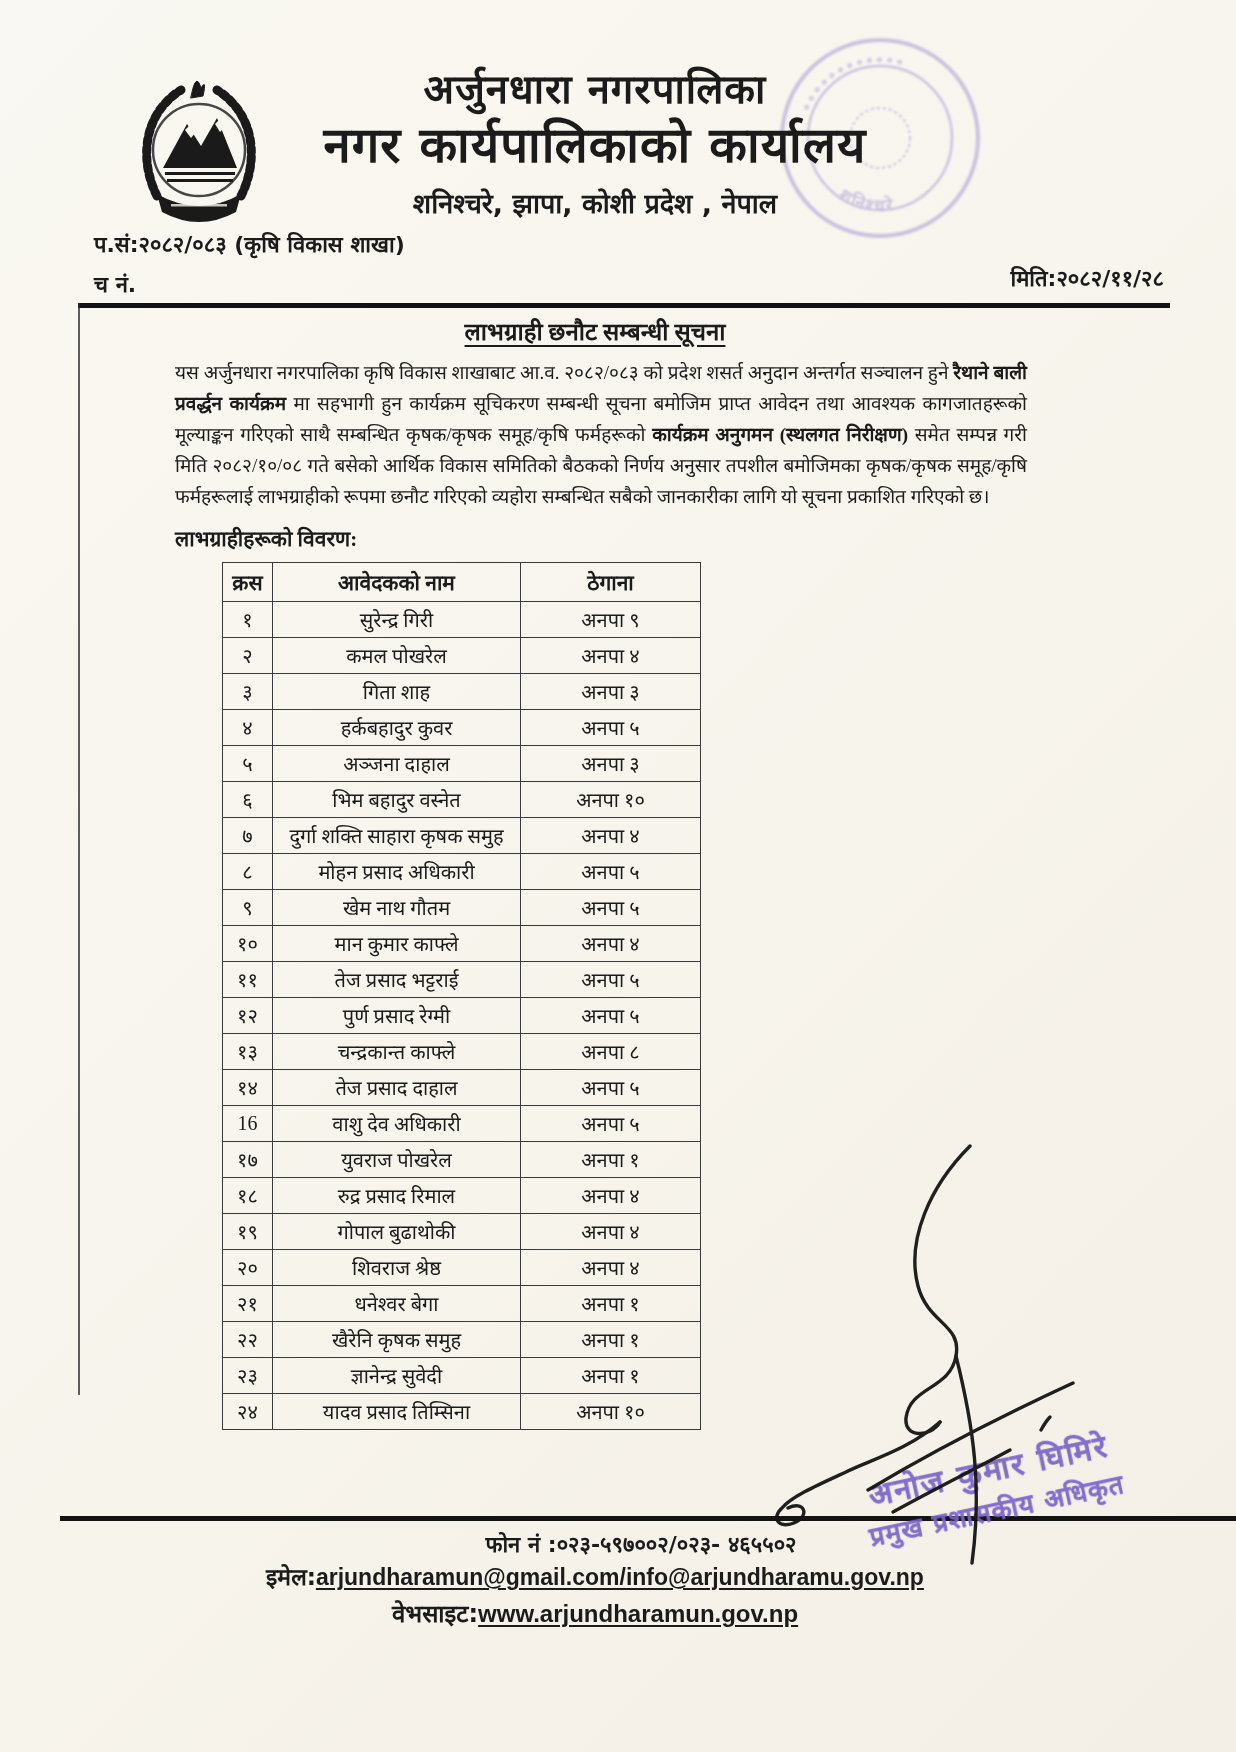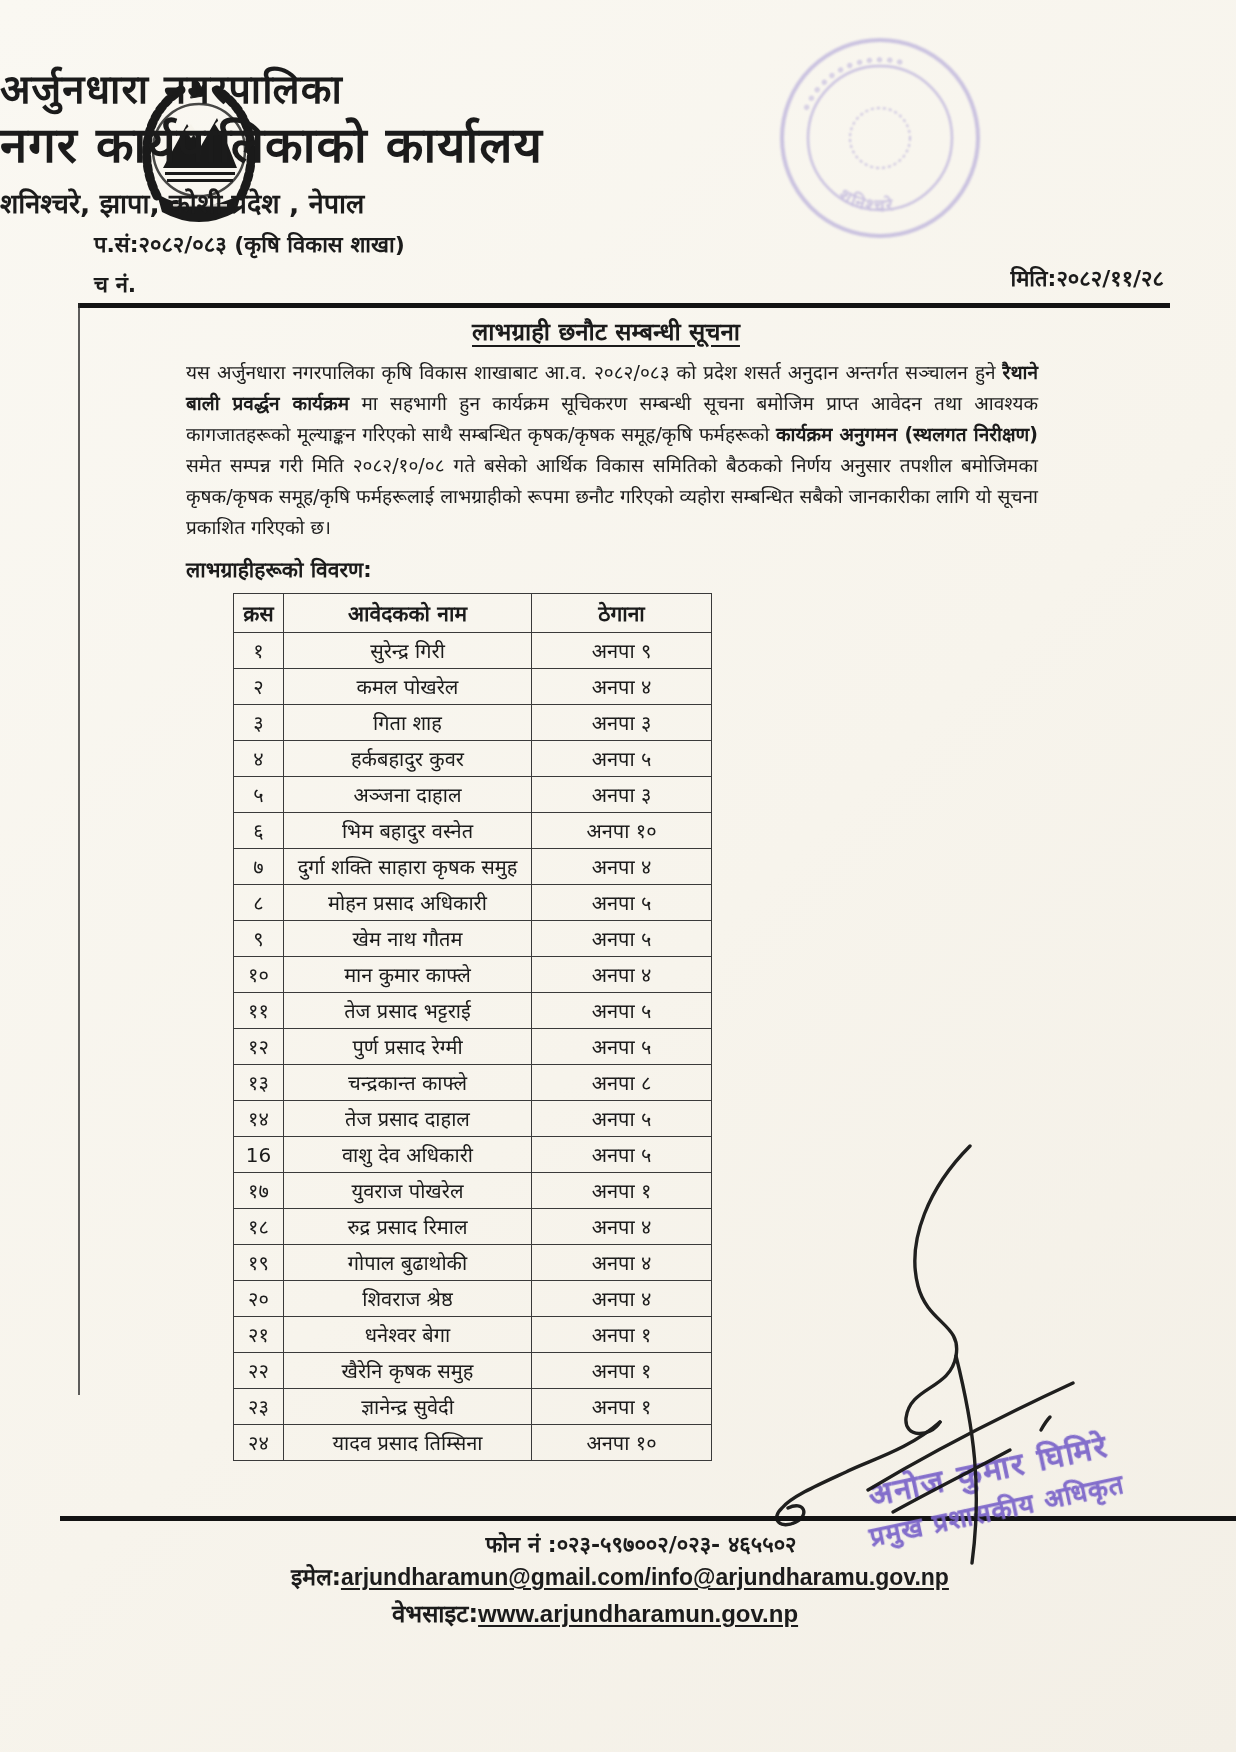--- a/index.html
+++ b/index.html
@@ -1,32 +1,32 @@
 <!DOCTYPE html>
 <html><head>
 <meta charset="utf-8">
 <style>
   html,body{margin:0;padding:0;background:#d9d6cf;}
   .page{position:relative;width:1236px;height:1752px;margin:0 auto;overflow:hidden;
         background:linear-gradient(135deg,#faf8f2 0%,#f7f4ec 55%,#f3efe6 100%);
         font-family:"DejaVu Sans","Liberation Sans",sans-serif;color:#1b1b1b;}
   
-  .hline{position:absolute;left:0;width:1190px;font-weight:bold;}
+  .hline{position:absolute;left:0;width:1190px;text-align:center;font-weight:bold;}
   .hdr-muni{top:60px;font-size:40px;letter-spacing:1px;}
   .hdr-office{top:110px;font-size:49px;letter-spacing:1px;}
   .hdr-addr{top:184px;font-size:27px;}
   .logo{position:absolute;left:133px;top:68px;width:132px;height:168px;}
   .hstamp{position:absolute;left:772px;top:30px;width:216px;height:216px;opacity:.42;filter:blur(1.1px);}
   .ref{position:absolute;left:94px;top:228px;font-size:22px;font-weight:bold;}
   .chno{position:absolute;left:94px;top:268px;font-size:22px;font-weight:bold;}
   .mdate{position:absolute;right:72px;top:262px;font-size:22px;font-weight:bold;}
   .rule-top{position:absolute;left:78px;top:303px;width:1092px;height:5px;background:#131313;}
   .vline{position:absolute;left:78px;top:303px;width:2px;height:1092px;background:#2a2a2a;opacity:.75;}
   
-  .content{position:absolute;left:11px;top:314px;width:1190px;}
+  .content{position:absolute;left:0;top:314px;width:1190px;font-family:Liberation Serif, serif;}
   .title-row{text-align:center;}
   .title-row span{font-size:24px;font-weight:bold;text-decoration:underline;text-underline-offset:5px;}
   .body-p{margin:10px 0 0 175px;width:852px;font-size:19px;line-height:31px;text-align:justify;}
   .body-p b{font-weight:bold;}
   .blabel{margin:12px 0 10px 175px;font-size:21px;font-weight:bold;}
   table.benef{margin:10px 0 8px 222px;border-collapse:collapse;table-layout:fixed;width:478px;}
   table.benef th,table.benef td{border:1.7px solid #3a3a3a;text-align:center;padding:0;overflow:hidden;white-space:nowrap;}
   table.benef th{height:38px;font-size:21px;font-weight:bold;}
   table.benef td{height:35px;font-size:20px;font-weight:500;}
   .c1{width:50px;}.c2{width:248px;}.c3{width:180px;}
@@ -34,21 +34,21 @@
   .sig{position:absolute;left:758px;top:1128px;width:334px;height:444px;z-index:6;}
   .ostamp{position:absolute;left:792px;top:1448px;width:400px;z-index:5;
           transform:rotate(-12deg);color:#7a63c9;text-align:center;opacity:.92;
           filter:blur(.35px);text-shadow:0 0 1px #8d79d4;}
   .ostamp .oname{font-size:31px;font-weight:bold;letter-spacing:2px;}
   .ostamp .otitle{font-size:26px;font-weight:bold;letter-spacing:1px;margin-top:2px;}
   
   .rule-bot{position:absolute;left:60px;top:1516px;width:1176px;height:5px;background:#131313;}
   .fline{position:absolute;left:0;width:1190px;text-align:center;font-weight:bold;}
   .f-phone{top:1528px;font-size:22px;padding-left:46px;}
-  .f-email{top:1560px;font-size:23px;padding-left:25px;}
+  .f-email{top:1560px;font-size:23px;}
   .f-web{top:1596px;font-size:24px;}
   .u{text-decoration:underline;text-underline-offset:3px;font-family:"Liberation Sans","DejaVu Sans",sans-serif;}
 </style>
 </head>
 <body>
 
 <div class="page">
 
   <svg class="logo" viewBox="0 0 132 168">
     <g stroke="#1a1a1a" fill="none" stroke-linecap="round">

